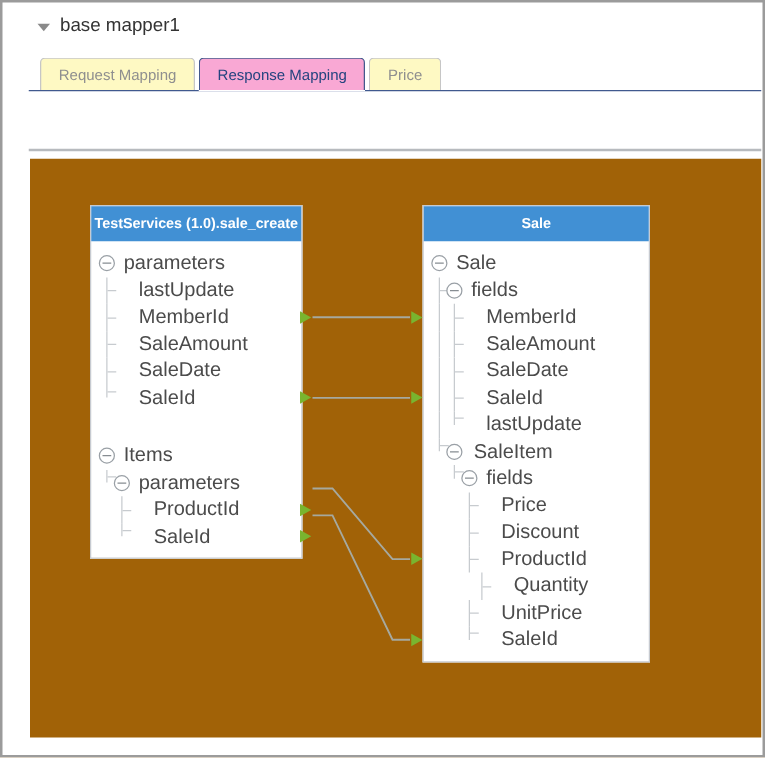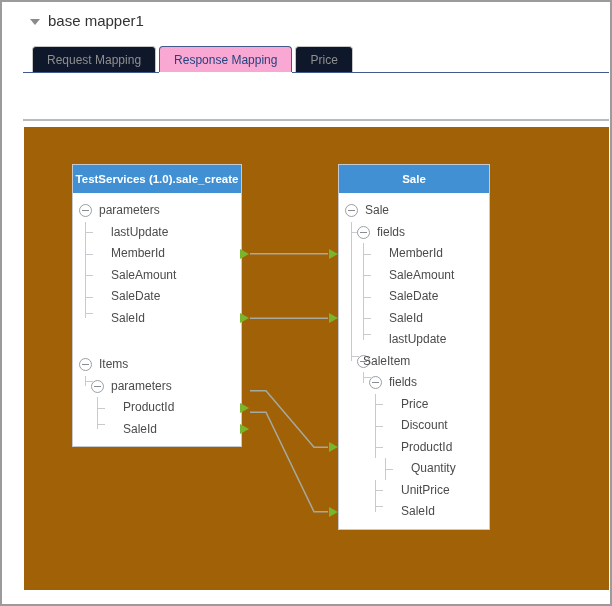--- a/index.html
+++ b/index.html
@@ -10,38 +10,38 @@
   #titlebar{position:absolute;left:0;top:10px;width:100%;height:24px;}
   #collapse-tri{position:absolute;left:28px;top:7px;width:0;height:0;
     border-left:5px solid transparent;border-right:5px solid transparent;
     border-top:6px solid #8a8a8a;cursor:pointer;}
   #page-title{position:absolute;left:46px;top:0;font-size:15px;color:#333;}
 
   
   #tabbar{position:absolute;left:21px;top:44px;width:586px;height:27px;
     display:flex;align-items:flex-end;border-bottom:1px solid #40598e;box-sizing:border-box;padding-left:9px;}
   .tab{height:26px;line-height:26px;padding:0 14px;margin-right:3px;font-size:12px;
-    background:#0f172a;color:#8f8f8f;border:1px solid #c6c6c6;border-bottom:none;
+    background:#fef9c3;color:#8f8f8f;border:1px solid #c6c6c6;border-bottom:none;
     border-radius:4px 4px 0 0;cursor:pointer;white-space:nowrap;box-sizing:border-box;}
   .tab.active{background:#f9a8d4;color:#24437f;border-color:#44598c;box-shadow:0 1px 0 #fff;}
 
   
   #divider{position:absolute;left:21px;top:117px;width:586px;height:2px;background:#b7babe;}
   #canvas{position:absolute;left:22px;top:125px;width:585px;height:463px;background:#a16207;}
   #wires{position:absolute;left:0;top:0;width:585px;height:463px;pointer-events:none;}
 
   
   .panel{position:absolute;background:#fff;border:1px solid #c6cad0;box-sizing:border-box;}
   #source-panel{left:48px;top:37px;width:170px;}
-  #target-panel{left:314px;top:37px;width:152px;}
+  #target-panel{left:314px;top:37px;width:182px;}
   .panel-header{height:28px;line-height:28px;background:#4190d4;color:#fff;
     text-align:center;font-size:11.5px;font-weight:600;white-space:nowrap;overflow:hidden;}
   .panel-body{padding:7px 0 6px 0;}
   .tree-group + .tree-group{margin-top:8px;}
-  .tree-row{position:relative;height:21.5px;line-height:21.5px;font-size:12px;color:#4b4b4b;
+  .tree-row{position:relative;height:21.5px;line-height:21.5px;font-size:16px;color:#4b4b4b;
     white-space:nowrap;cursor:default;}
   .tree-label{position:relative;z-index:2;}
   .guide{position:absolute;top:0;height:100%;width:8px;border-left:1px solid #c7cbcf;z-index:1;}
   .guide.elbow::after{content:"";position:absolute;left:0;top:50%;width:7px;border-top:1px solid #c7cbcf;}
   .guide.last{height:50%;}
   .minus-icon{position:absolute;top:50%;margin-top:-6.5px;width:11px;height:11px;z-index:2;
     border:1px solid #9aa0a6;border-radius:50%;background:#fff;cursor:pointer;}
   .minus-icon::after{content:"";position:absolute;left:2px;top:5px;width:7px;border-top:1px solid #878d92;}
   .port{position:absolute;top:50%;margin-top:-5px;width:0;height:0;z-index:3;
     border-top:5px solid transparent;border-bottom:5px solid transparent;border-left:9px solid #79b52f;cursor:pointer;}
@@ -98,21 +98,21 @@
       <div class="panel-header">Sale</div>
       <div class="panel-body">
           <div class="tree-group">
             <div class="tree-row" style="padding-left: 26px;"><span class="minus-icon" style="left: 6px;"></span><span class="tree-label">Sale</span></div>
             <div class="tree-row" style="padding-left: 38px;"><span class="guide elbow" style="left: 12px;"></span><span class="minus-icon" style="left: 18px;"></span><span class="tree-label">fields</span></div>
             <div class="tree-row" style="padding-left: 50px;"><span class="guide" style="left: 12px;"></span><span class="guide elbow" style="left: 24px;"></span><span class="tree-label">MemberId</span><span class="port port-in"></span></div>
             <div class="tree-row" style="padding-left: 50px;"><span class="guide" style="left: 12px;"></span><span class="guide elbow" style="left: 24px;"></span><span class="tree-label">SaleAmount</span></div>
             <div class="tree-row" style="padding-left: 50px;"><span class="guide" style="left: 12px;"></span><span class="guide elbow" style="left: 24px;"></span><span class="tree-label">SaleDate</span></div>
             <div class="tree-row" style="padding-left: 50px;"><span class="guide" style="left: 12px;"></span><span class="guide elbow" style="left: 24px;"></span><span class="tree-label">SaleId</span><span class="port port-in"></span></div>
             <div class="tree-row" style="padding-left: 50px;"><span class="guide" style="left: 12px;"></span><span class="guide elbow last" style="left: 24px;"></span><span class="tree-label">lastUpdate</span></div>
-            <div class="tree-row" style="padding-left: 24px;"><span class="guide elbow last" style="left: 12px;"></span><span class="minus-icon" style="left: 18px;"></span><span class="tree-label">SaleItem</span></div>
+            <div class="tree-row" style="padding-left: 40px;"><span class="guide elbow last" style="left: 12px;"></span><span class="minus-icon" style="left: 18px;"></span><span class="tree-label">SaleItem</span></div>
             <div class="tree-row" style="padding-left: 50px;"><span class="guide elbow last" style="left: 24px;"></span><span class="minus-icon" style="left: 30px;"></span><span class="tree-label">fields</span></div>
             <div class="tree-row" style="padding-left: 62px;"><span class="guide elbow" style="left: 36px;"></span><span class="tree-label">Price</span></div>
             <div class="tree-row" style="padding-left: 62px;"><span class="guide elbow" style="left: 36px;"></span><span class="tree-label">Discount</span></div>
             <div class="tree-row" style="padding-left: 62px;"><span class="guide elbow" style="left: 36px;"></span><span class="tree-label">ProductId</span><span class="port port-in"></span></div>
             <div class="tree-row" style="padding-left: 62px; margin-left: 10px;"><span class="guide elbow" style="left: 36px;"></span><span class="tree-label">Quantity</span></div>
             <div class="tree-row" style="padding-left: 62px;"><span class="guide elbow" style="left: 36px;"></span><span class="tree-label">UnitPrice</span></div>
             <div class="tree-row" style="padding-left: 62px;"><span class="guide elbow last" style="left: 36px;"></span><span class="tree-label">SaleId</span><span class="port port-in"></span></div>
           </div>
         </div>
     </div>

